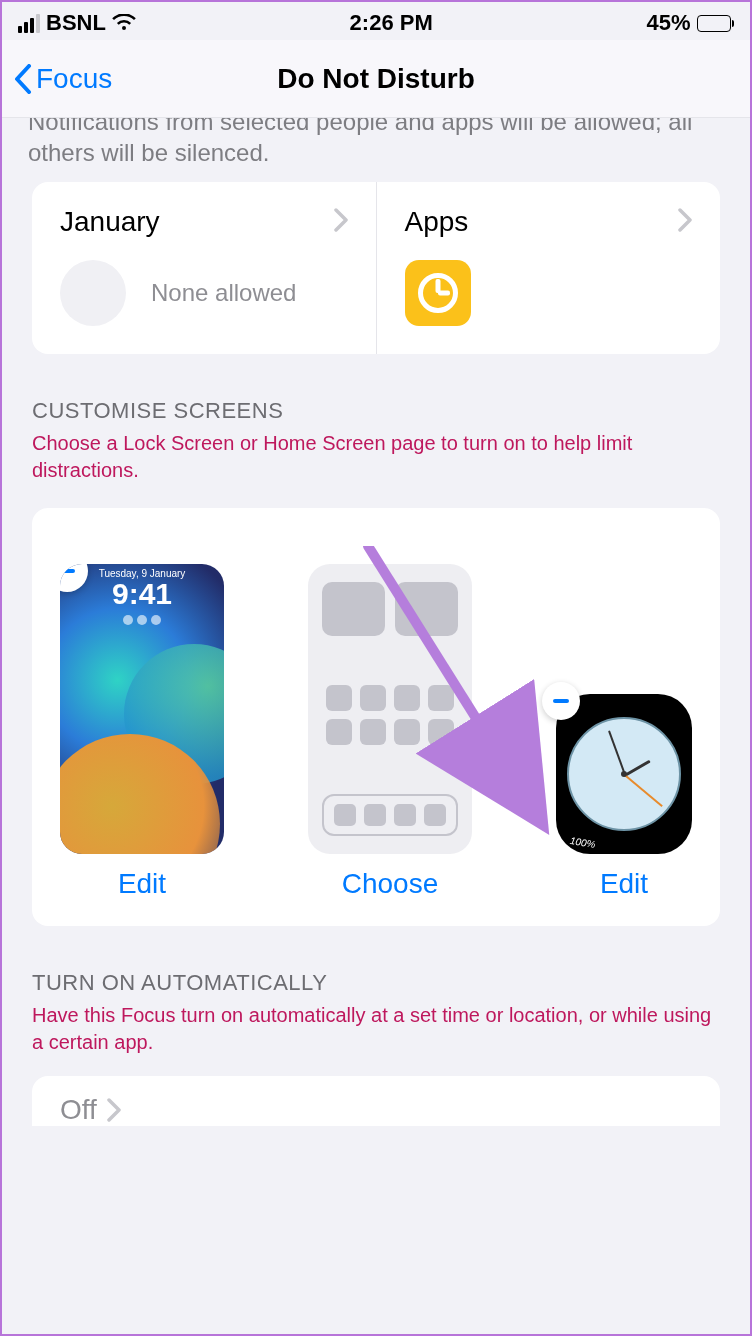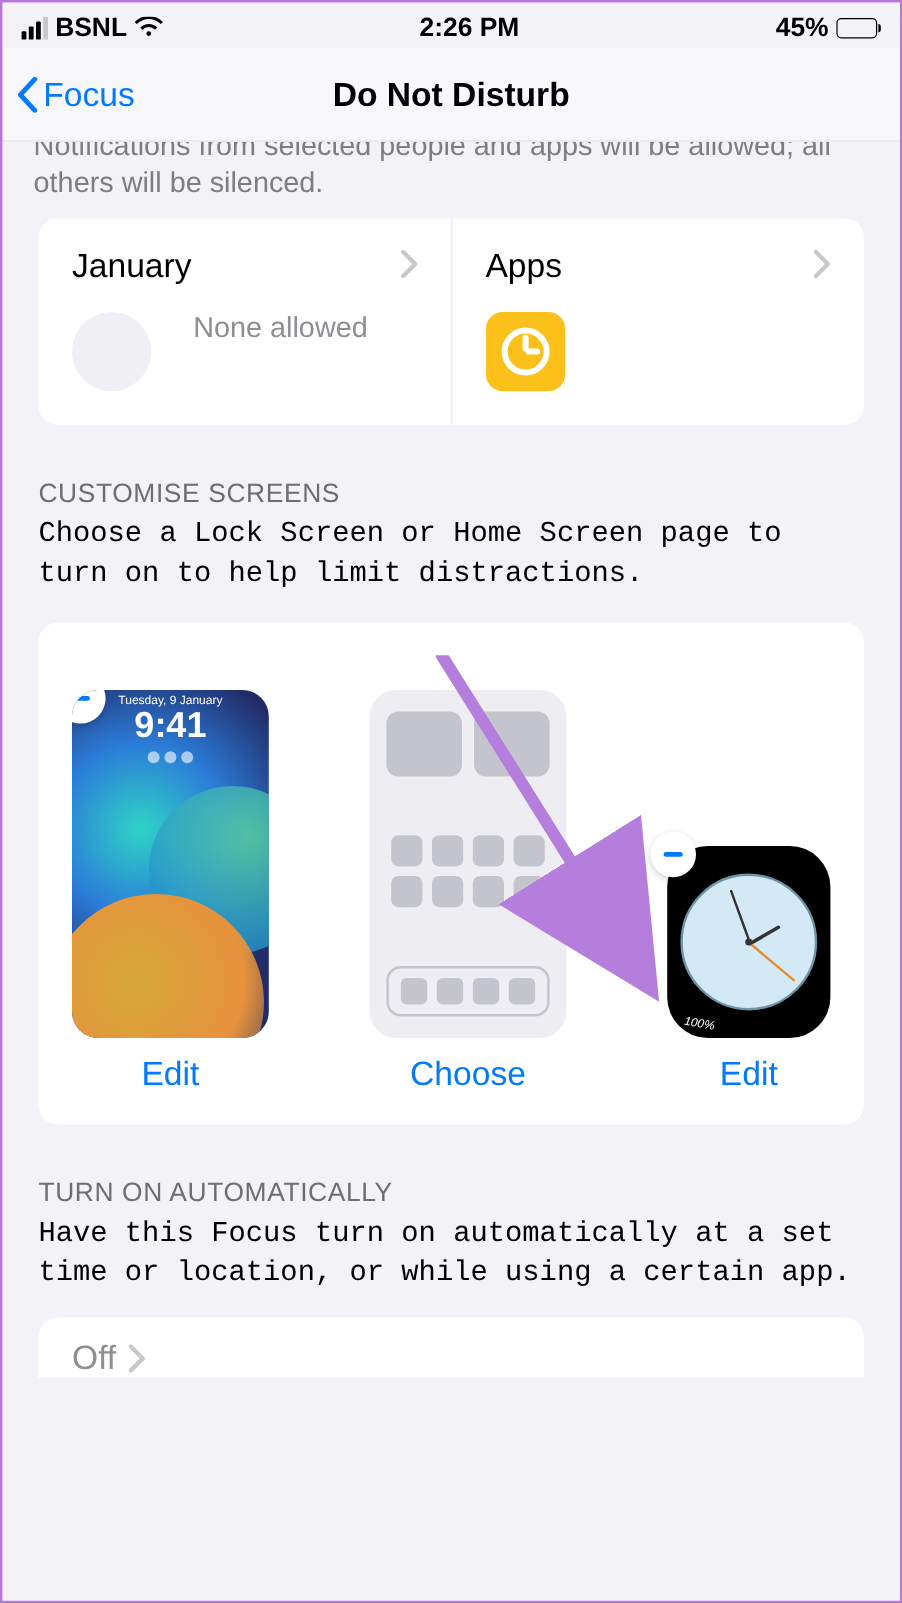--- a/index.html
+++ b/index.html
@@ -24,34 +24,34 @@
   
   .desc-text { font-size: 24px; color: #7d7d82; padding: 0 32px 14px 28px; margin-top: -12px; line-height: 1.3; }
   
   .card-group { background: #fff; border-radius: 16px; margin: 0 32px; overflow: hidden; }
   .two-col { display: flex; }
   .col { flex: 1; padding: 24px 28px 28px 28px; position: relative; }
   .col:first-child { border-right: 1px solid #e5e5ea; }
   .col-header { display: flex; align-items: center; justify-content: space-between; margin-bottom: 22px; }
   .col-title { font-size: 28px; font-weight: 400; color: #000; }
   .chevron { color: #c7c7cc; }
-  .col-body { display: flex; gap: 35px; }
+  .col-body { display: flex; align-items: center; gap: 25px; }
   .avatar-placeholder { width: 66px; height: 66px; border-radius: 50%; background: #f0f0f4; }
   .none-text { font-size: 24px; color: #8e8e93; }
   .app-icon { width: 66px; height: 66px; border-radius: 14px; background: #fbc11a; display: flex; align-items: center; justify-content: center; }
   .clock-circle { width: 40px; height: 40px; border: 5px solid #fff; border-radius: 50%; position: relative; }
   .clock-circle::before { content:""; position:absolute; width:5px; height:14px; background:#fff; left:50%; bottom:50%; transform:translateX(-50%); border-radius:2px; }
   .clock-circle::after { content:""; position:absolute; width:12px; height:5px; background:#fff; left:50%; top:50%; transform:translateY(-50%); border-radius:2px; }
 
   .options-row { display: flex; align-items: center; justify-content: space-between; padding: 24px 28px; border-top: 1px solid #e5e5ea; }
   .options-title { font-size: 28px; color: #000; }
 
   .section-header { padding: 44px 32px 0 32px; }
   .section-title { font-size: 22px; font-weight: 400; color: #6d6d72; letter-spacing: 0.5px; text-transform: uppercase; margin-bottom: 6px; }
-  .section-desc { font-size: 24px; color: #000000; line-height: 1.35; font-family: Liberation Mono, monospace; }
+  .section-desc { font-size: 20px; color: #be185d; line-height: 1.35; }
 
   .screens-card { background: #fff; border-radius: 16px; margin: 24px 32px 0 32px; padding: 56px 28px 26px 28px; display: flex; justify-content: space-between; align-items: flex-end; }
   .screen-item { display: flex; flex-direction: column; align-items: center; gap: 14px; }
   .screen-action { font-size: 28px; color: #007aff; }
   
   .lock-preview { width: 164px; height: 290px; border-radius: 22px; position: relative; background: radial-gradient(circle at 35% 40%, #2fd3c5 0%, #2b7cd8 35%, #222c68 70%); overflow:hidden; }
   .lock-preview .blob1 { position:absolute; width:180px; height:180px; border-radius:50%; background: radial-gradient(circle at 40% 40%, #d6a83a 0%, #e7923c 60%, transparent 100%); bottom:-60px; left:-20px; }
   .lock-preview .blob2 { position:absolute; width:140px; height:140px; border-radius:50%; background: radial-gradient(circle at 60% 30%, #5bd69a, #2597cc 70%); top:80px; right:-40px; opacity:.8;}
   .lock-text { position:absolute; top:4px; width:100%; text-align:center; color:#fff; }
   .lock-date { font-size: 10px; font-weight:500; }

